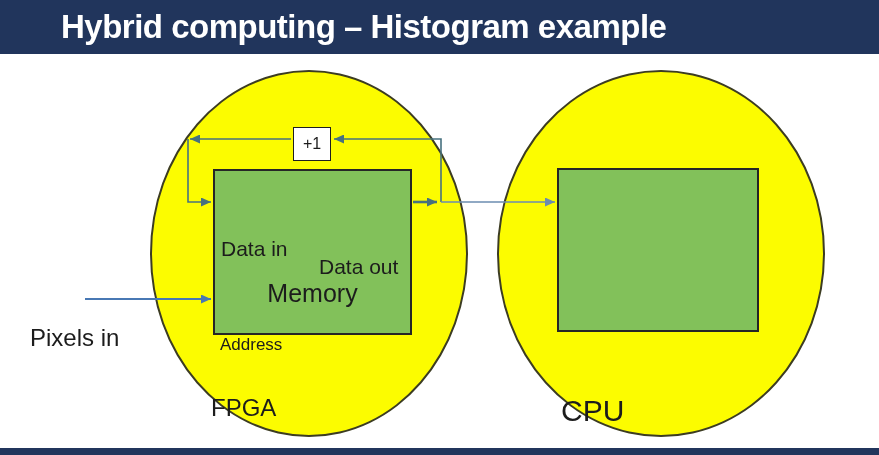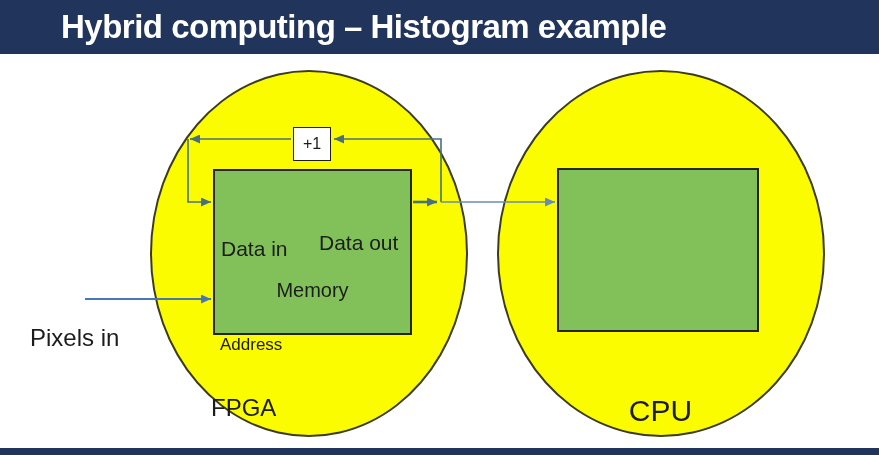--- a/index.html
+++ b/index.html
@@ -52,29 +52,29 @@
   .box.memory{left:213px;top:169px;width:199px;height:166px;}
   .box.analyze{left:557px;top:168px;width:202px;height:164px;}
   .incr-box{
     position:absolute;left:293px;top:127px;width:38px;height:34px;
     background:#ffffff;border:1.5px solid #1f1f1f;box-sizing:border-box;
     display:flex;align-items:center;justify-content:center;
     font-size:16px;color:var(--text);
   }
   .lbl{position:absolute;color:var(--text);white-space:nowrap;margin-top:47px;}
   .lbl-data-in{left:221px;top:190px;font-size:21px;}
-  .lbl-data-out{left:319px;top:184px;font-size:21px;}
-  .lbl-memory{left:213px;top:232px;width:199px;text-align:center;font-size:20px;}
+  .lbl-data-out{left:319px;top:208px;font-size:21px;}
+  .lbl-memory{left:213px;top:232px;width:199px;text-align:center;font-size:25px;}
   .lbl-address{left:220px;top:288px;font-size:17px;}
   .lbl-fpga{left:211px;top:347px;width:199px;text-align:left;font-size:24px;}
   .lbl-analyze{
     left:592px;top:194px;width:175px;font-size:28px;line-height:39px;
     white-space:normal;
   }
-  .lbl-cpu{left:561px;top:347px;width:199px;text-align:center;font-size:30px;}
+  .lbl-cpu{left:561px;top:347px;width:199px;text-align:left;font-size:30px;}
   .lbl-pixels{left:30px;top:277px;font-size:24px;}
 </style>
 </head>
 <body>
 
 <div class="slide">
 
   <header class="title-bar">
     <h1>Hybrid computing – Histogram example</h1>
   </header>

